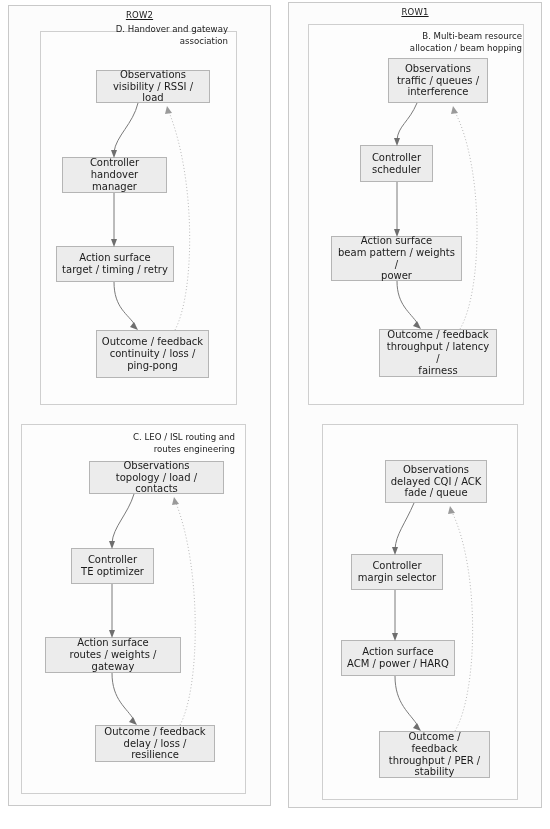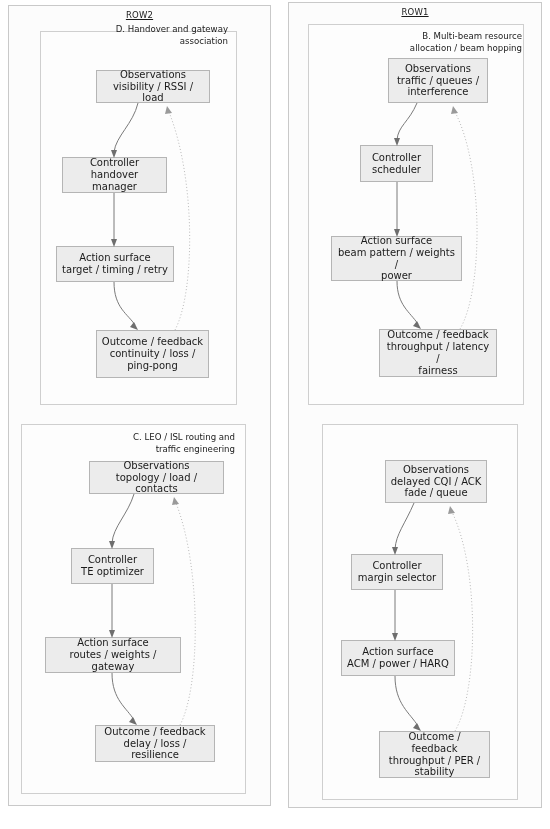--- a/index.html
+++ b/index.html
@@ -92,21 +92,21 @@
   <div class="node" style="left:56px;top:246px;width:118px;height:36px;">Action surface
 target / timing / retry</div>
 
   <div class="node" style="left:96px;top:330px;width:113px;height:48px;">Outcome / feedback
 continuity / loss /
 ping-pong</div>
 
   <div class="sub-cluster" style="left:21px;top:424px;width:225px;height:370px;">
   </div>
   <div class="sub-title" style="left:70px;top:432px;width:165px;">C. LEO / ISL routing and
-traffic engineering</div>
+routes engineering</div>
 
   <div class="node" style="left:89px;top:461px;width:135px;height:33px;">Observations
 topology / load / contacts</div>
 
   <div class="node" style="left:71px;top:548px;width:83px;height:36px;">Controller
 TE optimizer</div>
 
   <div class="node" style="left:45px;top:637px;width:136px;height:36px;">Action surface
 routes / weights / gateway</div>
 

